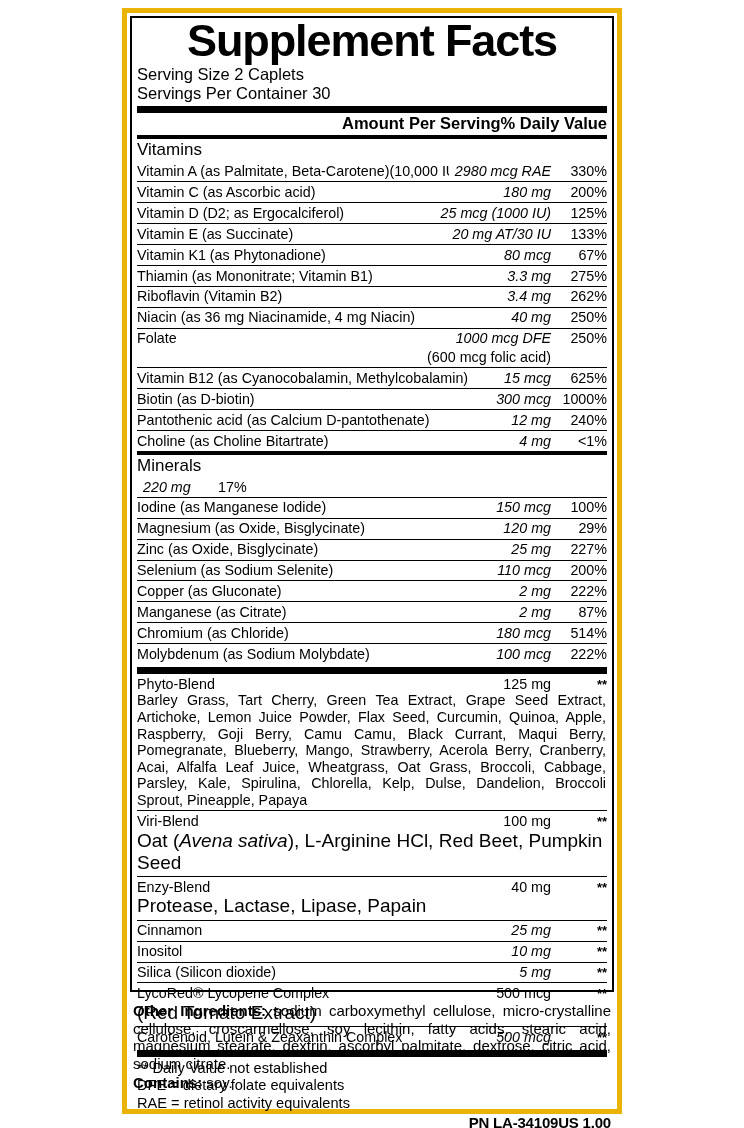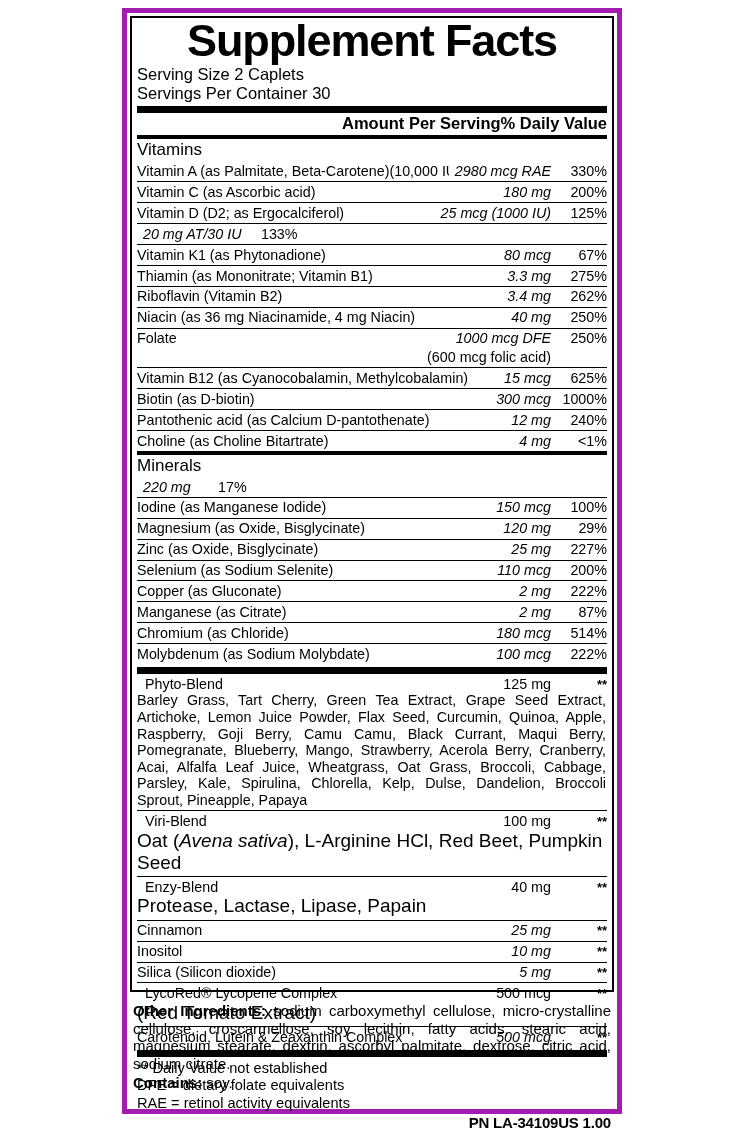--- a/index.html
+++ b/index.html
@@ -16,21 +16,21 @@
     overflow: hidden;
   }
 
   
   #label-frame {
     position: absolute;
     left: 122px;
     top: 8px;
     width: 500px;
     height: 1106px;
-    border: 5px solid #a21caf;
+    border: 5px solid #eab308;
     background: #fff;
     box-sizing: border-box;
   }
   #label-inner {
     padding: 4px 10px 6px 10px;
     box-sizing: border-box;
     height: 100%;
   }
 
   
@@ -108,21 +108,21 @@
     border-top: 1.4px solid #000;
     padding: 1.6px 0 2px 0;
   }
   .blend.first { border-top: none; }
   .blend-head {
     display: flex;
     align-items: baseline;
     font-size: 14.3px;
     line-height: 1.17;
   }
-  .blend-head .nm { flex: 1 1 auto; margin-left: 8px; }
+  .blend-head .nm { flex: 1 1 auto; }
   .blend-head .amt { flex: 0 0 auto; text-align: right; white-space: nowrap; }
   .blend-head .dv { flex: 0 0 56px; text-align: right; font-size: 13px; font-weight: bold; }
   .blend-body {
     font-size: 14.3px;
     line-height: 1.16;
     text-align: justify;
     text-justify: inter-word;
     padding-right: 1px;
   }
   .blend-sub {
@@ -192,20 +192,21 @@
           <span class="nm">Vitamin C (as Ascorbic acid)</span>
           <span class="amt">180 mg</span>
           <span class="dv">200%</span>
         </div>
         <div class="row">
           <span class="nm">Vitamin D (D2; as Ergocalciferol)</span>
           <span class="amt">25 mcg (1000 IU)</span>
           <span class="dv">125%</span>
         </div>
         <div class="row">
+          <span class="nm">Vitamin E (as Succinate)</span>
           <span class="amt">20 mg AT/30 IU</span>
           <span class="dv">133%</span>
         </div>
         <div class="row">
           <span class="nm">Vitamin K1 (as Phytonadione)</span>
           <span class="amt">80 mcg</span>
           <span class="dv">67%</span>
         </div>
         <div class="row">
           <span class="nm">Thiamin (as Mononitrate; Vitamin B1)</span>

